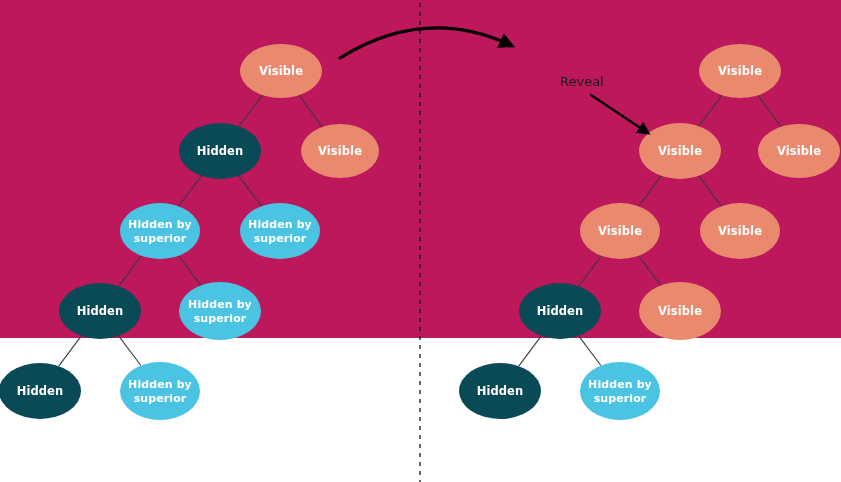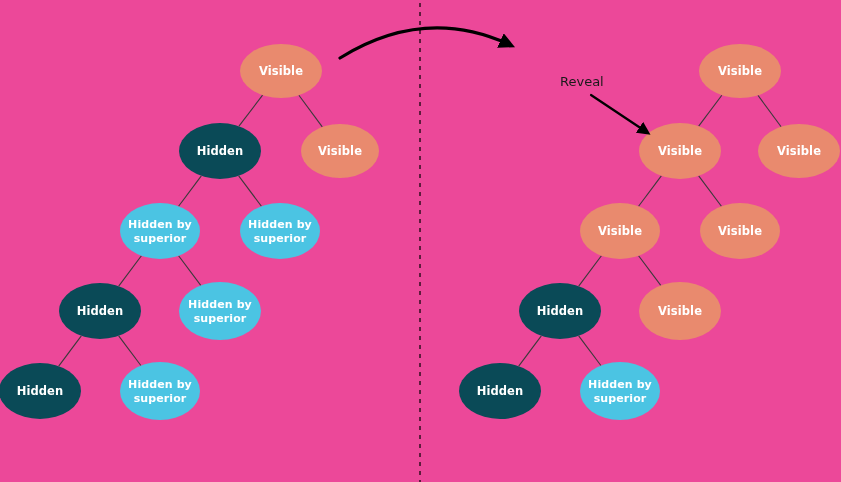--- a/index.html
+++ b/index.html
@@ -10,22 +10,22 @@
   }
   body {
     width: 841px;
     height: 482px;
     overflow: hidden;
     font-family: "DejaVu Sans", "Liberation Sans", sans-serif;
   }
   #diagram-root {
     position: relative;
     width: 841px;
-    height: 482px;
-    background: #ec4899;
+    height: 338px;
+    background: #be185d;
   }
   svg#scene {
     position: absolute;
     top: 0;
     left: 0;
     width: 841px;
     height: 482px;
     display: block;
   }
   .node-label {

